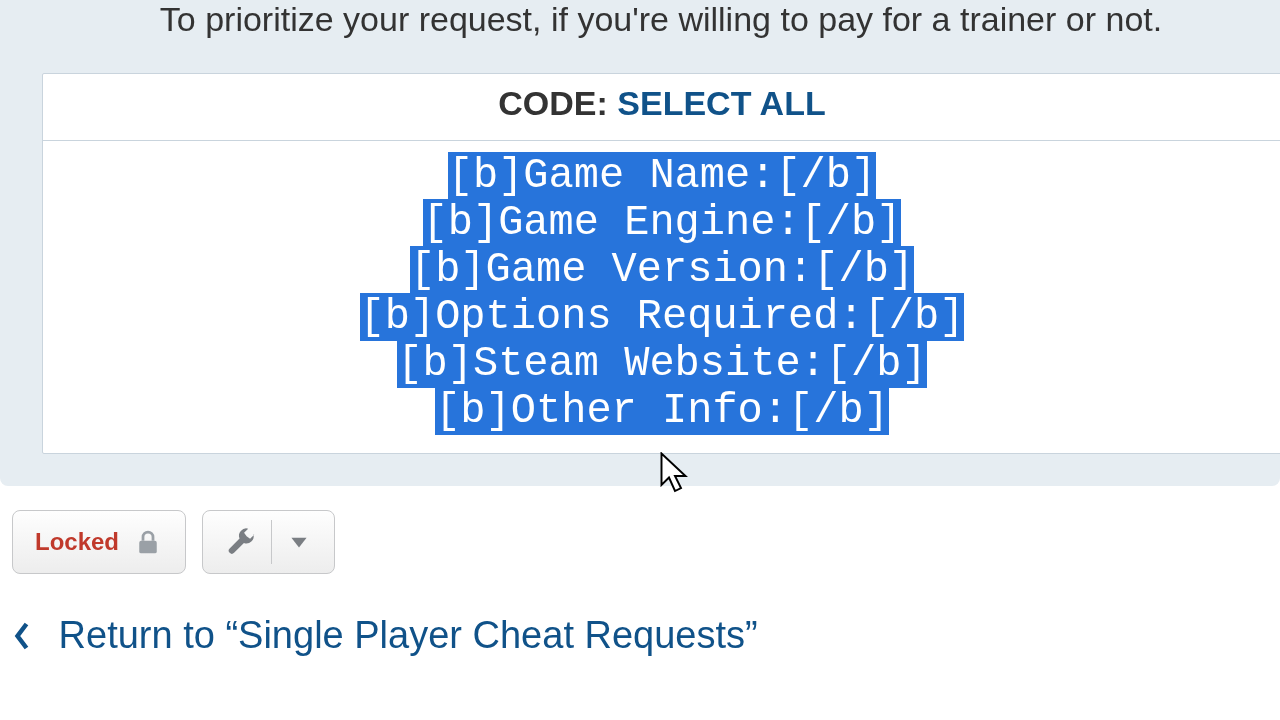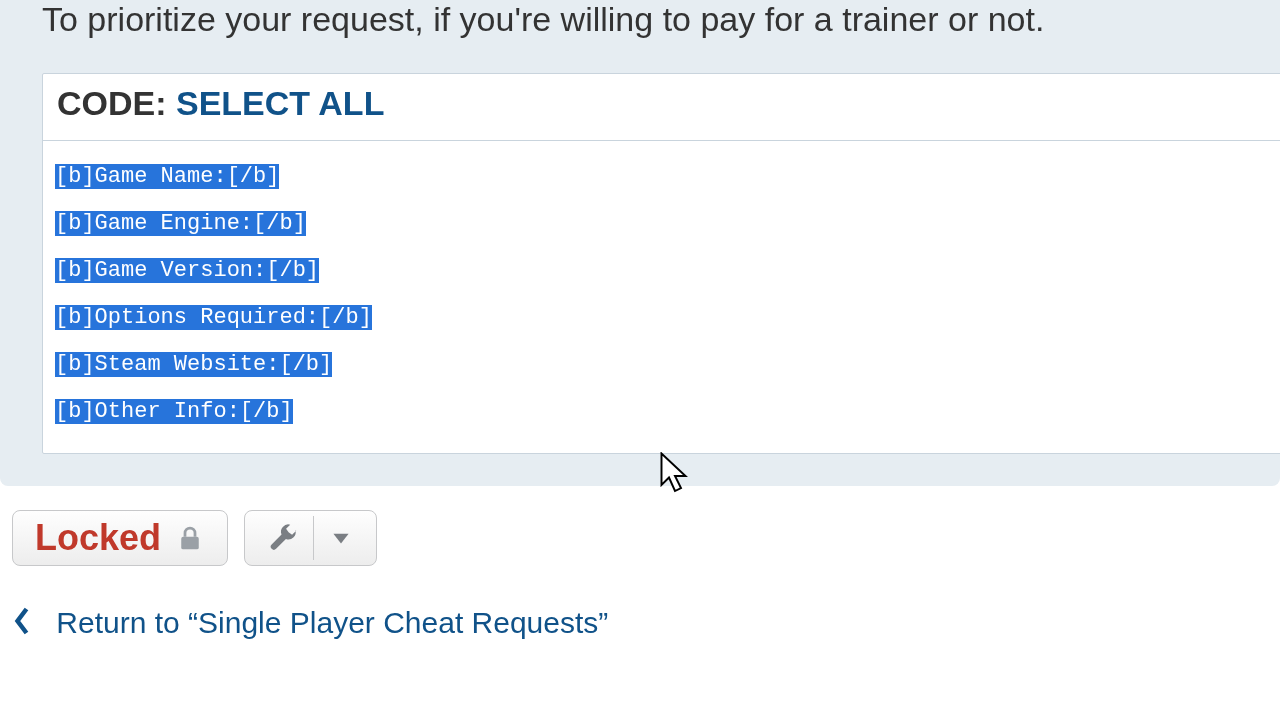--- a/index.html
+++ b/index.html
@@ -6,20 +6,21 @@
 body {
   width: 1280px; height: 720px; overflow: hidden;
   font-family: "Lucida Grande","Segoe UI",Arial,sans-serif;
   background: #fff; color: #333;
 }
 .post {
   background: #E6EDF2;
   padding: 0 0 32px 42px;
   border-radius: 0 0 8px 8px;
   margin: 0;
+  text-align: center;
 }
 .prompt-line {
   font-size: 34px; color: #333; padding-bottom: 34px;
   white-space: nowrap; overflow: hidden;
 }
 .codebox {
   border: 1px solid #C9D4DD;
   background: #fff;
   border-radius: 2px;
   margin-right: -2px;
@@ -27,45 +28,45 @@
 .code-header {
   padding: 10px 14px 17px 14px;
   border-bottom: 1px solid #C9D4DD;
   font-size: 34px; font-weight: 600;
 }
 .code-header .lbl { color: #333; }
 .code-header .sel { color: #105289; cursor: pointer; }
 .code-body { padding: 12px 12px 18px 12px; overflow: hidden; }
 .code-body pre {
   font-family: "Courier New",monospace;
-  font-size: 22px; line-height: 47px;
+  font-size: 42px; line-height: 47px;
 }
 .code-body pre span.hl {
   background: #2774DB; color: #fff;
   display: inline;
 }
 .actions-row {
   display: flex; gap: 16px;
   padding: 24px 0 10px 12px;
 }
 .btn {
   display: inline-flex; align-items: center; gap: 14px;
   border: 1px solid #C7C8CA;
   border-radius: 8px;
   background: linear-gradient(#FEFEFE,#EDEDED);
-  padding: 0 22px; height: 56px;
-  font-size: 36px; font-weight: 600;
+  padding: 0 22px; height: 64px;
+  font-size: 24px; font-weight: 600;
   cursor: pointer;
 }
 .btn.locked { color: #C0392B; }
 .btn .icon { display: inline-flex; }
 .btn .sep { width: 1px; height: 44px; background: #C7C8CA; }
 .return-line {
   padding: 30px 0 0 12px;
-  font-size: 30px; color: #105289; font-weight: 400;
+  font-size: 38px; color: #105289; font-weight: 400;
   white-space: nowrap; overflow: hidden;
 }
 .return-line .chev { margin-right: 16px; }
 svg { display: block; }
 .cursor-img {
   position: absolute; left: 658px; top: 452px;
   pointer-events: none;
 }
 </style>
 </head>

